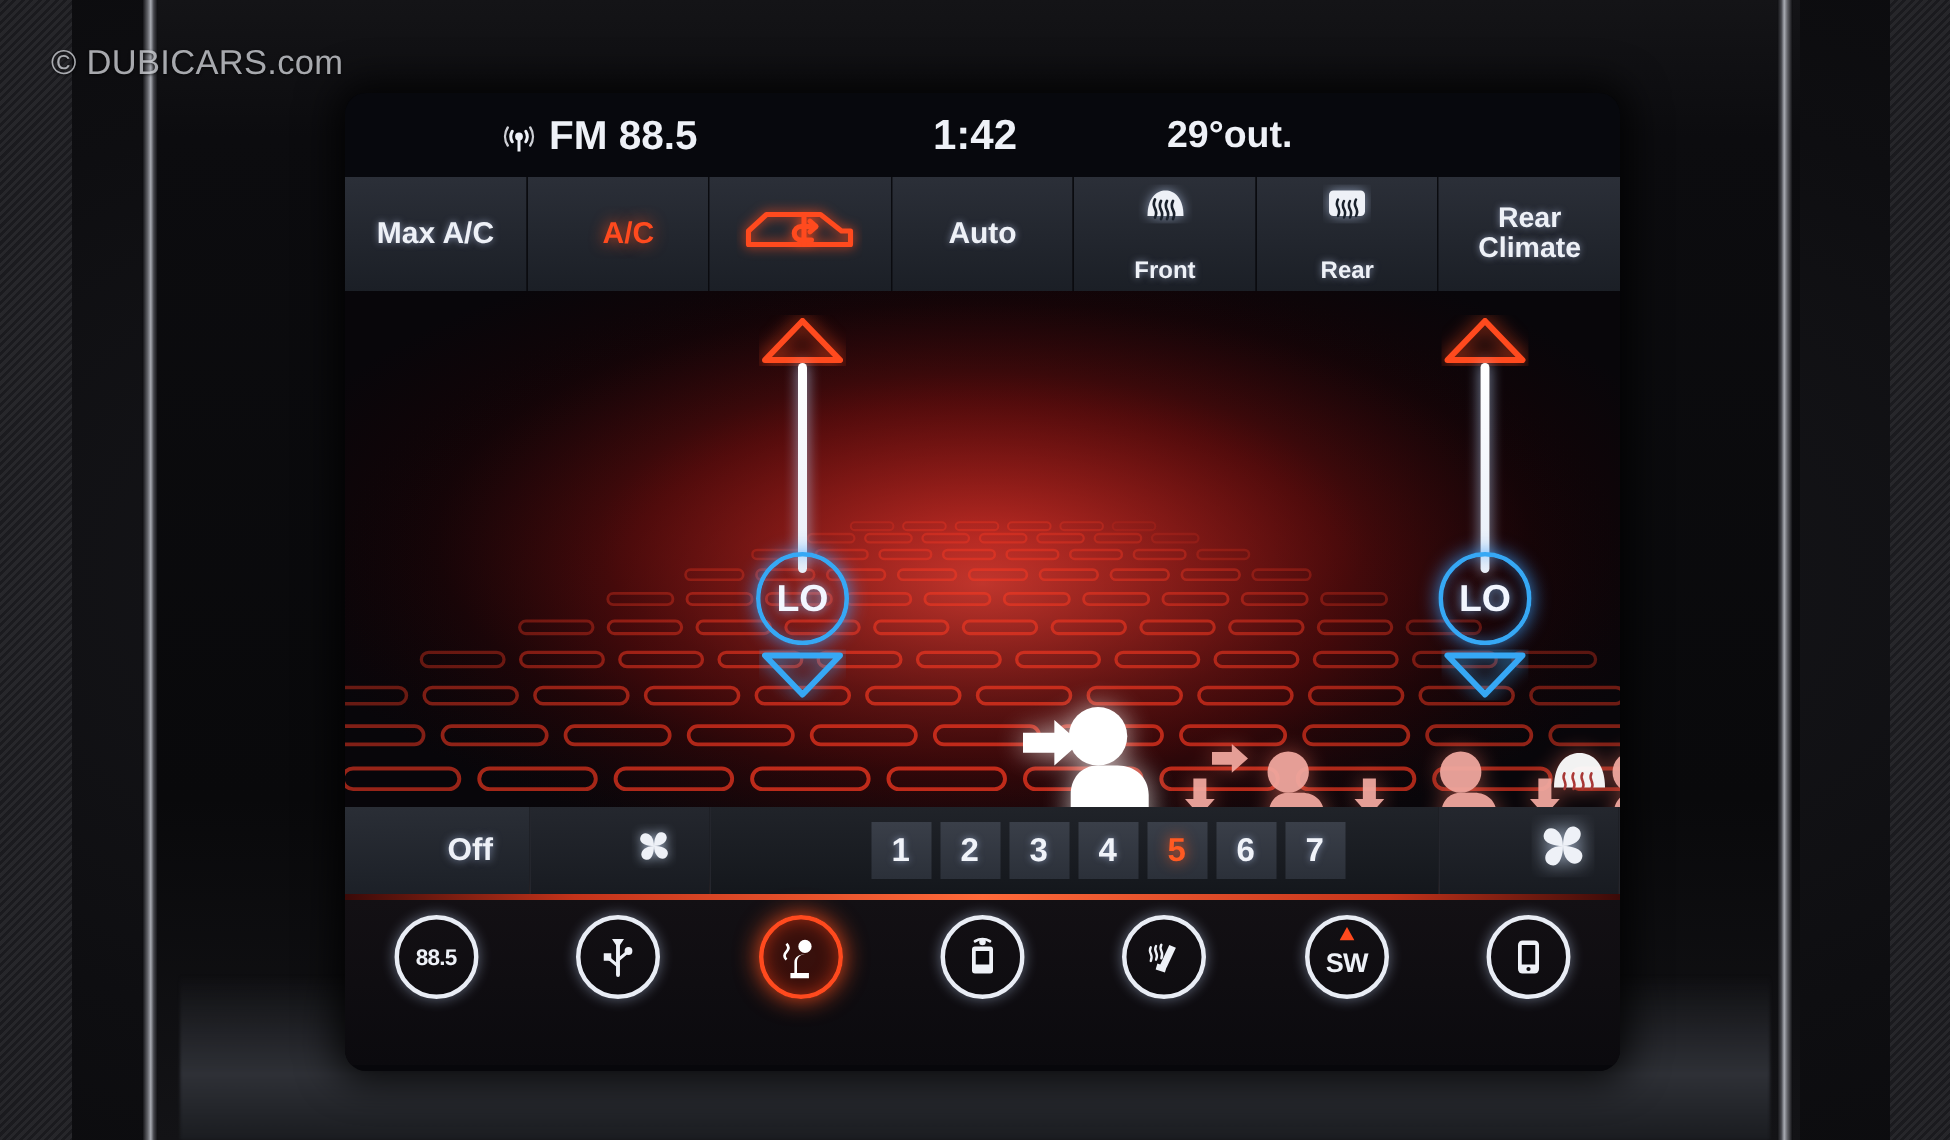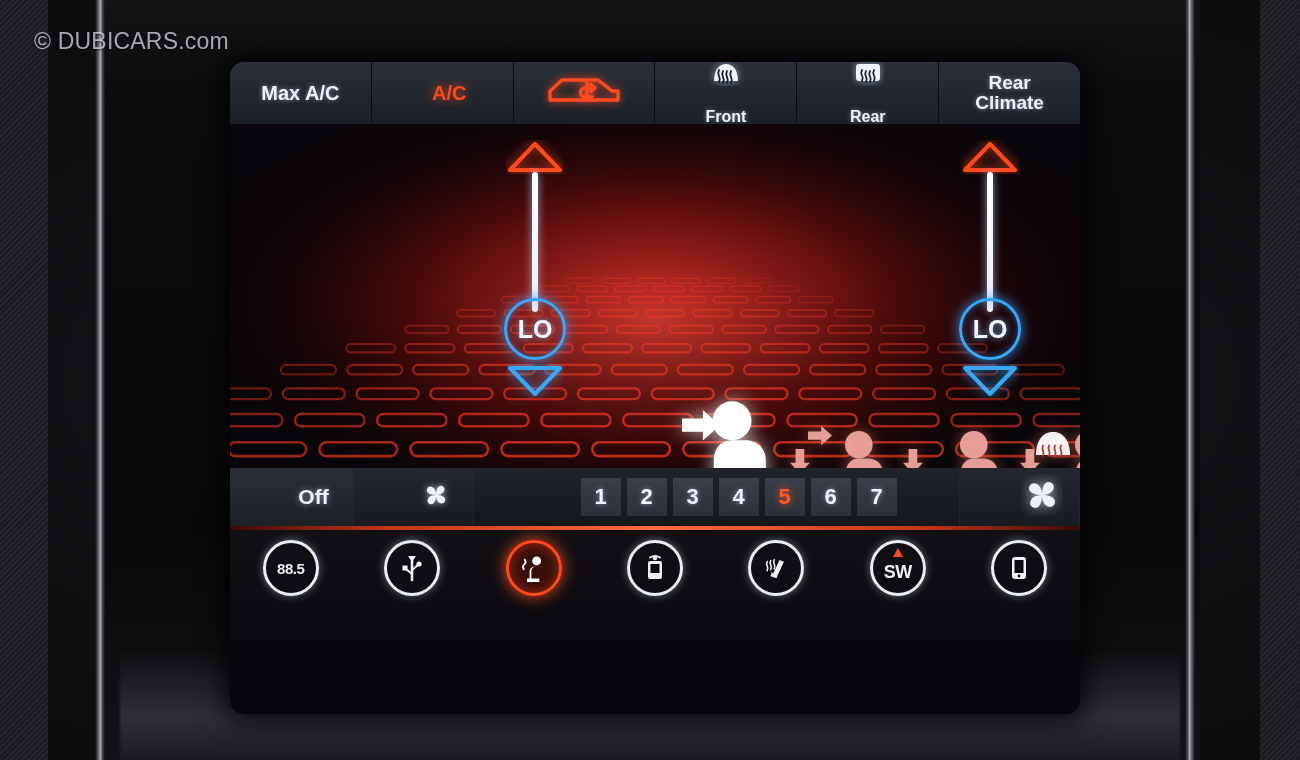--- a/index.html
+++ b/index.html
@@ -40,21 +40,21 @@
   
   .statusbar{ position:relative; height:56px; background:#07080d; color:#eef1f7;
     display:flex; align-items:center; }
   .st-fm{ position:absolute; left:105px; display:flex; align-items:center; gap:9px;
     font-size:27px; font-weight:bold; }
   .st-time{ position:absolute; left:392px; font-size:28px; font-weight:bold; }
   .st-temp{ position:absolute; left:548px; font-size:25px; font-weight:bold; }
   .ant{ width:22px; height:20px; position:relative; }
 
   
-  .topbar{ display:flex; height:62px; background:#0c0d12; }
+  .topbar{ display:flex; height:76px; background:#0c0d12; }
   .tbtn{ flex:1; position:relative; display:flex; flex-direction:column;
     align-items:center; justify-content:center; gap:1px;
     background:linear-gradient(180deg,#2b2f38 0%,#22262e 55%,#1b1f26 100%);
     border-right:1px solid #0a0b0f; color:#eef1f7; }
   .tbtn:last-child{ border-right:none; }
   .tbtn .lbl{ font-size:20px; font-weight:bold; line-height:1.0; text-align:center;
      text-shadow:0 0 5px rgba(200,215,255,.55); }
   .tbtn .lbl.two{ font-size:19px; line-height:1.05; }
   .tbtn .sub{ font-size:16px; font-weight:bold; margin-top:17px;
      text-shadow:0 0 5px rgba(200,215,255,.55); }
@@ -123,20 +123,37 @@
   <div class="hood"></div>
   <div class="chrome-l"></div>
   <div class="chrome-r"></div>
   <div class="hood-bottom"></div>
 </div>
 
 <div class="watermark">© DUBICARS.com</div>
 
 <div class="screen">
 
+  <div class="statusbar">
+    <div class="st-fm">
+      <span class="ant">
+        <svg width="22" height="20" viewBox="0 0 22 20">
+          <circle cx="11" cy="7" r="2.6" fill="#eef1f7"></circle>
+          <rect x="10" y="8" width="2" height="9" fill="#eef1f7"></rect>
+          <path d="M6.5 3.5a7 7 0 0 0 0 7" stroke="#eef1f7" stroke-width="2" fill="none" stroke-linecap="round"></path>
+          <path d="M15.5 3.5a7 7 0 0 1 0 7" stroke="#eef1f7" stroke-width="2" fill="none" stroke-linecap="round"></path>
+          <path d="M3.5 1a11 11 0 0 0 0 12" stroke="#eef1f7" stroke-width="1.6" fill="none" stroke-linecap="round" opacity=".85"></path>
+          <path d="M18.5 1a11 11 0 0 1 0 12" stroke="#eef1f7" stroke-width="1.6" fill="none" stroke-linecap="round" opacity=".85"></path>
+        </svg>
+      </span>
+      <span>FM 88.5</span>
+    </div>
+    <div class="st-time">1:42</div>
+    <div class="st-temp">29°out.</div>
+  </div>
 
   <div class="topbar">
 
     <div class="tbtn">
       <span class="lbl">Max A/C</span>
     </div>
 
     <div class="tbtn active">
       <span class="lbl">A/C</span>
     </div>
@@ -147,20 +164,23 @@
           <g fill="none" stroke="#ff4a1e" stroke-width="3.4" stroke-linejoin="round" stroke-linecap="round" style="filter:drop-shadow(0 0 4px rgba(255,74,30,.9))">
             <path d="M8 30 L8 21 L20 10 L56 10 L70 21 L76 21 L76 30 Z"></path>
             <path d="M45 12 L45 30"></path>
             <path d="M52 18 h-9 a4.5 4.5 0 0 0 0 9 h7"></path>
             <path d="M49 14.5 L53 18 L49 21.5"></path>
           </g>
         </svg>
       </span>
     </div>
 
+    <div class="tbtn">
+      <span class="lbl">Auto</span>
+    </div>
 
     <div class="tbtn">
       <span>
         <svg width="36" height="26" viewBox="0 0 36 26">
           <g style="filter:drop-shadow(0 0 4px rgba(200,220,255,.6))">
             <path d="M6 21 C6 9 12 4 18 4 C24 4 30 9 30 21 Z" fill="#eef1f7"></path>
             <g stroke="#19212c" stroke-width="1.8" stroke-linecap="round">
               <path d="M11 22 q1.6-3 0-6 q-1.6-3 0-6"></path>
               <path d="M15 23 q1.6-3 0-6 q-1.6-3 0-6"></path>
               <path d="M19 23 q1.6-3 0-6 q-1.6-3 0-6"></path>

